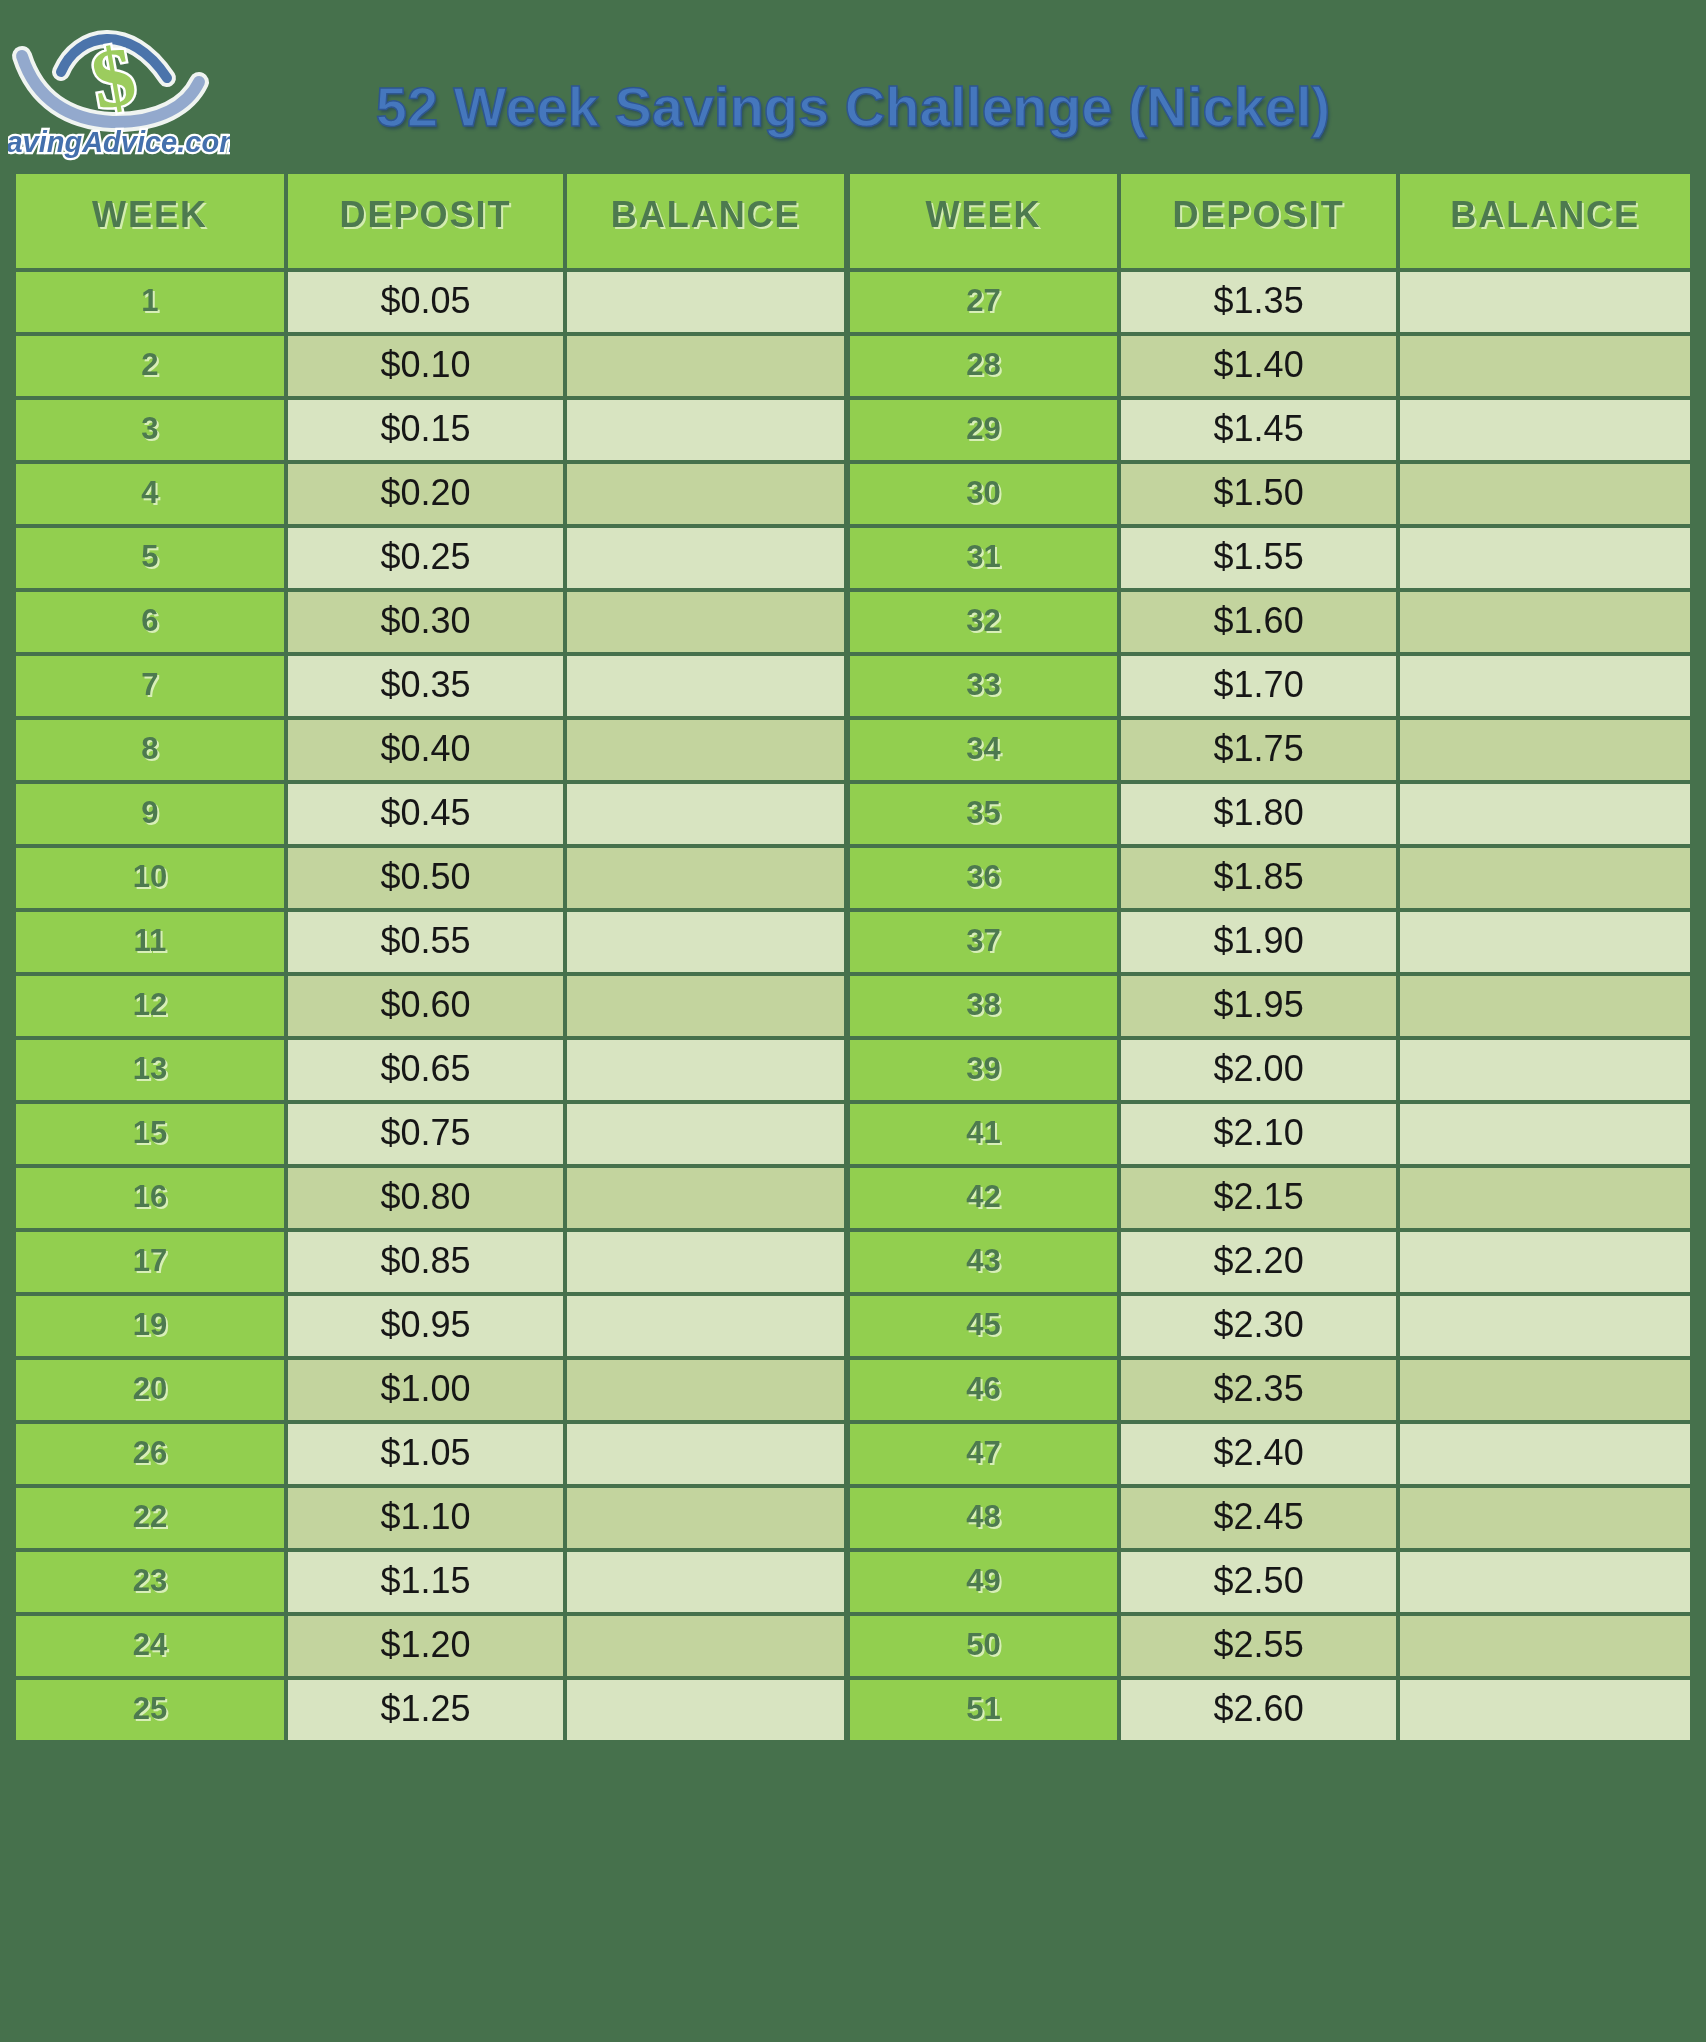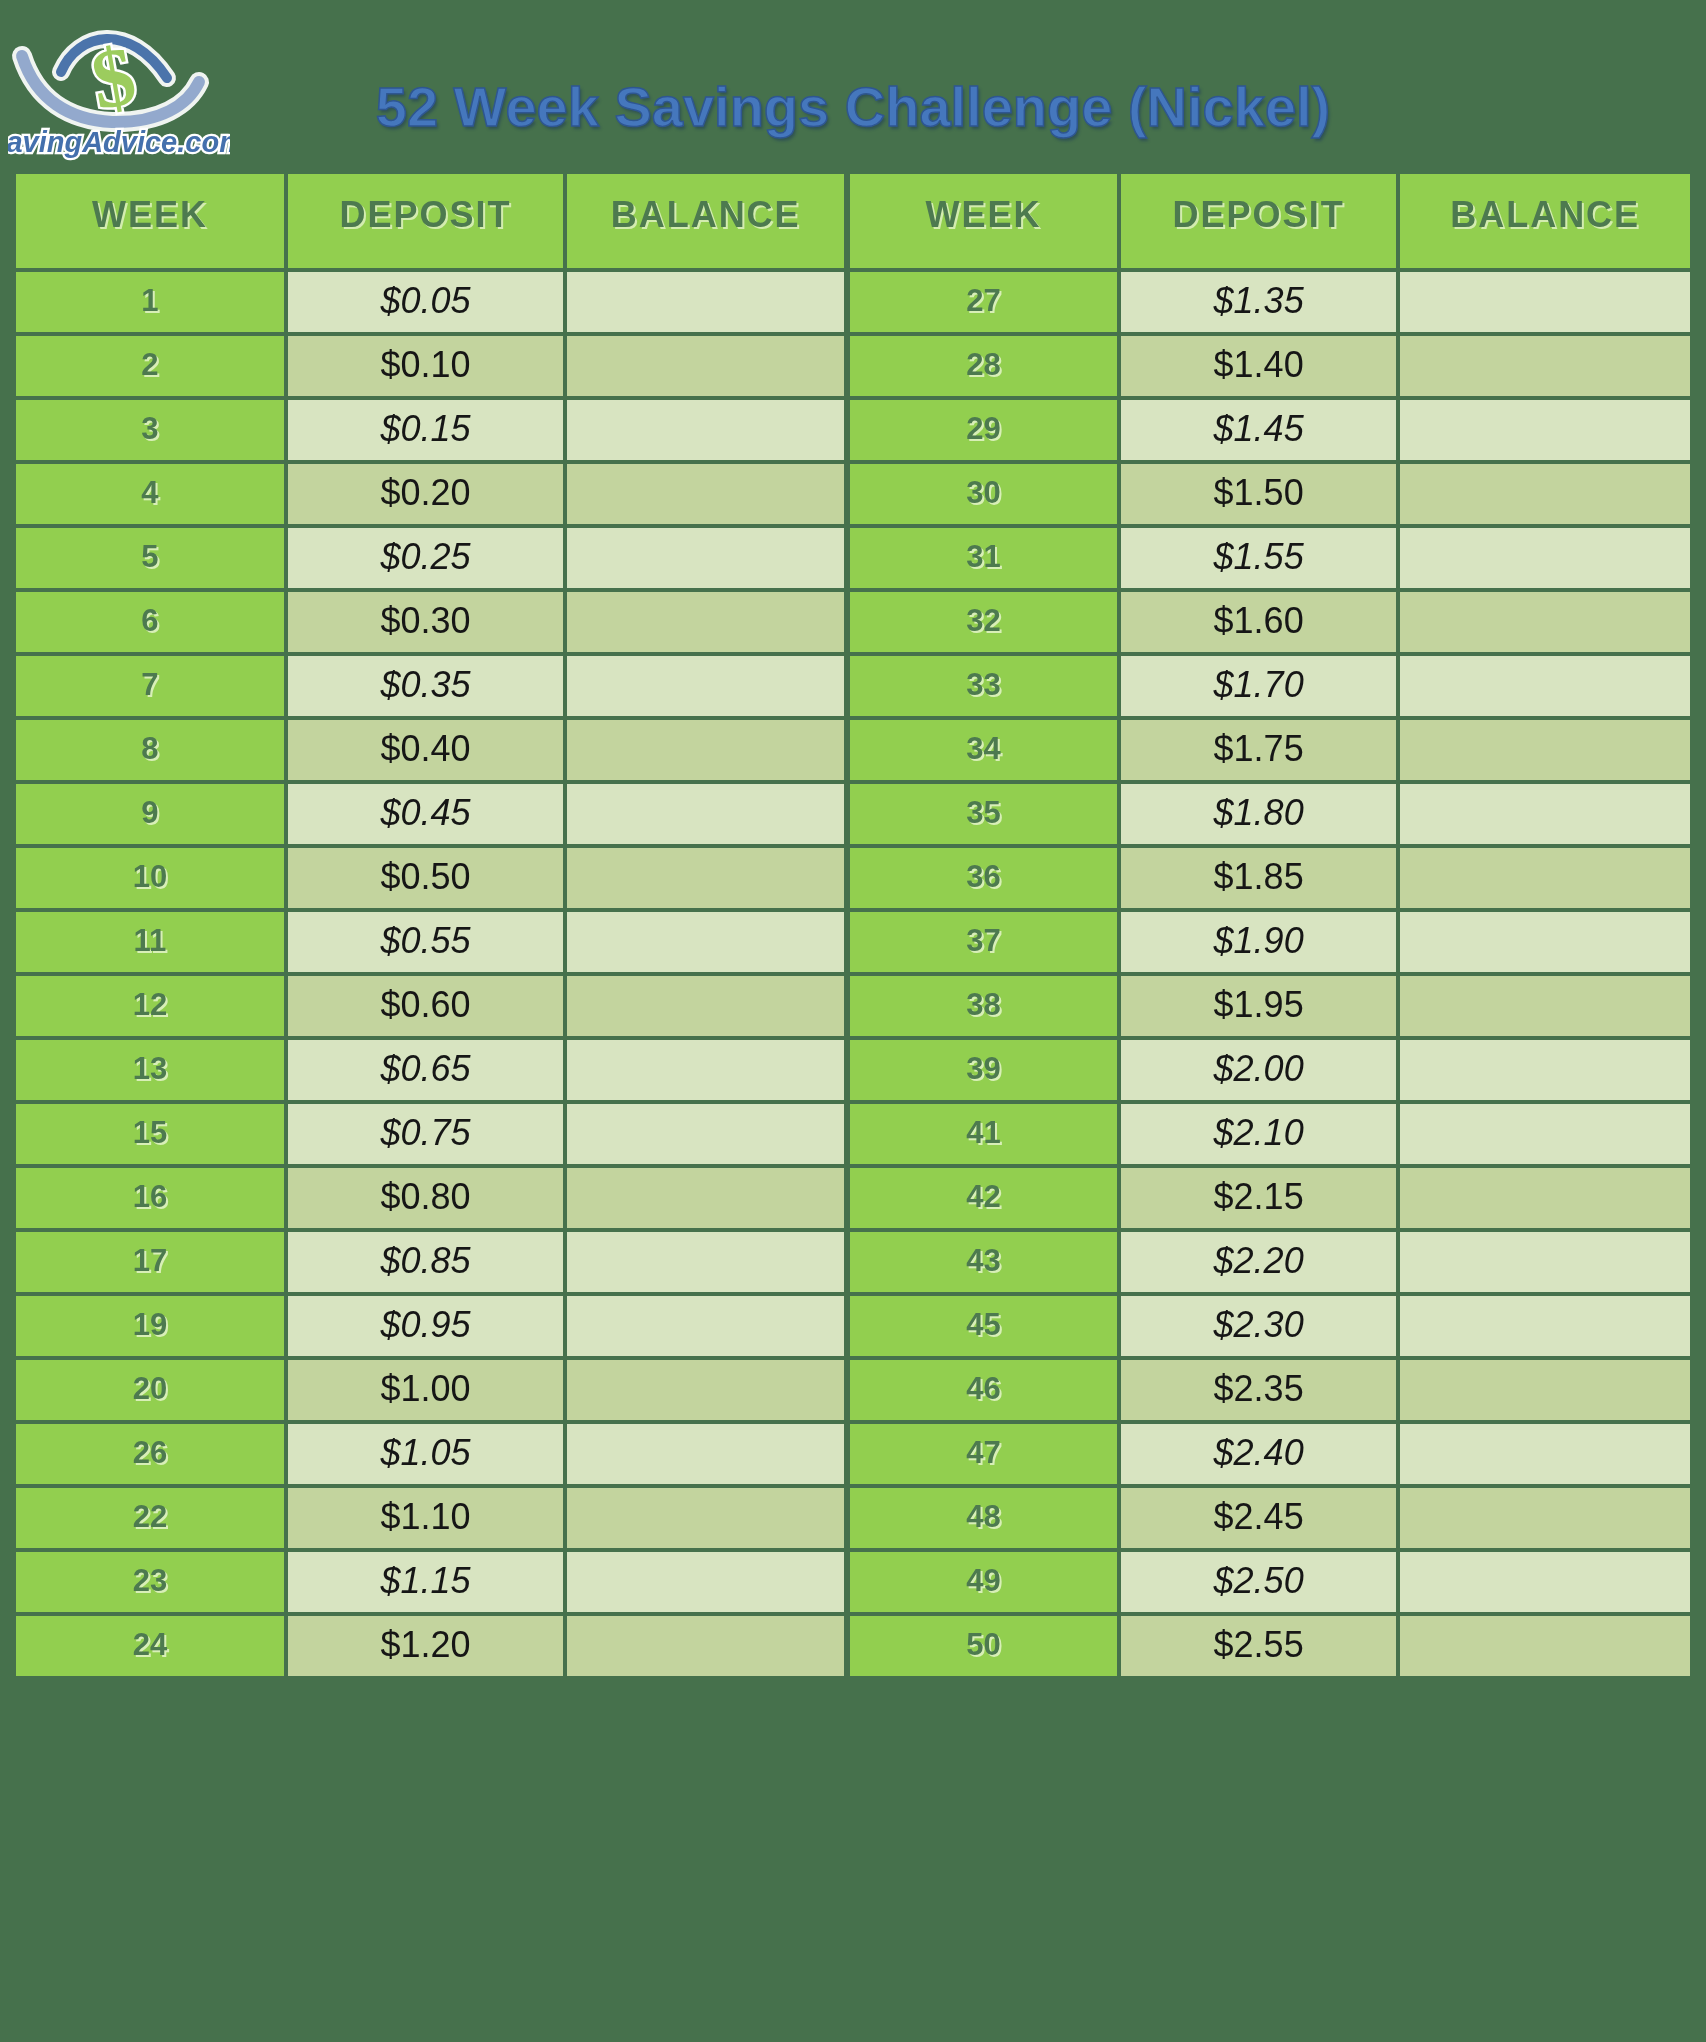--- a/index.html
+++ b/index.html
@@ -55,21 +55,21 @@
     font-weight:bold;
     font-size:31px;
     text-shadow:2px 2px 0 rgba(246,252,228,0.7);
     padding-bottom:2px;
   }
   td.money {
     color:var(--deposit-text,#161616);
     font-size:36px;
     padding-bottom:2px;
   }
-  tr.light td.money { background:var(--row-light,#D8E4C1);font-style:italic; }
+  tr.light td.money { background:var(--row-light,#D8E4C1); }
   tr.dark  td.money { background:var(--row-dark,#C3D49E); }
   th.mid, td.mid { border-left-width:6px; }
 </style>
 </head>
 <body>
 
 <div class="page">
 
   <svg class="logo" viewBox="0 0 222 158" aria-hidden="true">
 
@@ -279,16 +279,24 @@
           <td class="money"></td>
         </tr>
         <tr class="dark">
           <td class="week">24</td>
           <td class="money">$1.20</td>
           <td class="money"></td>
           <td class="week mid">50</td>
           <td class="money">$2.55</td>
           <td class="money"></td>
         </tr>
+        <tr class="light">
+          <td class="week">25</td>
+          <td class="money">$1.25</td>
+          <td class="money"></td>
+          <td class="week mid">51</td>
+          <td class="money">$2.60</td>
+          <td class="money"></td>
+        </tr>
       </tbody>
   </table>
 
 </div>
 
 </body></html>

